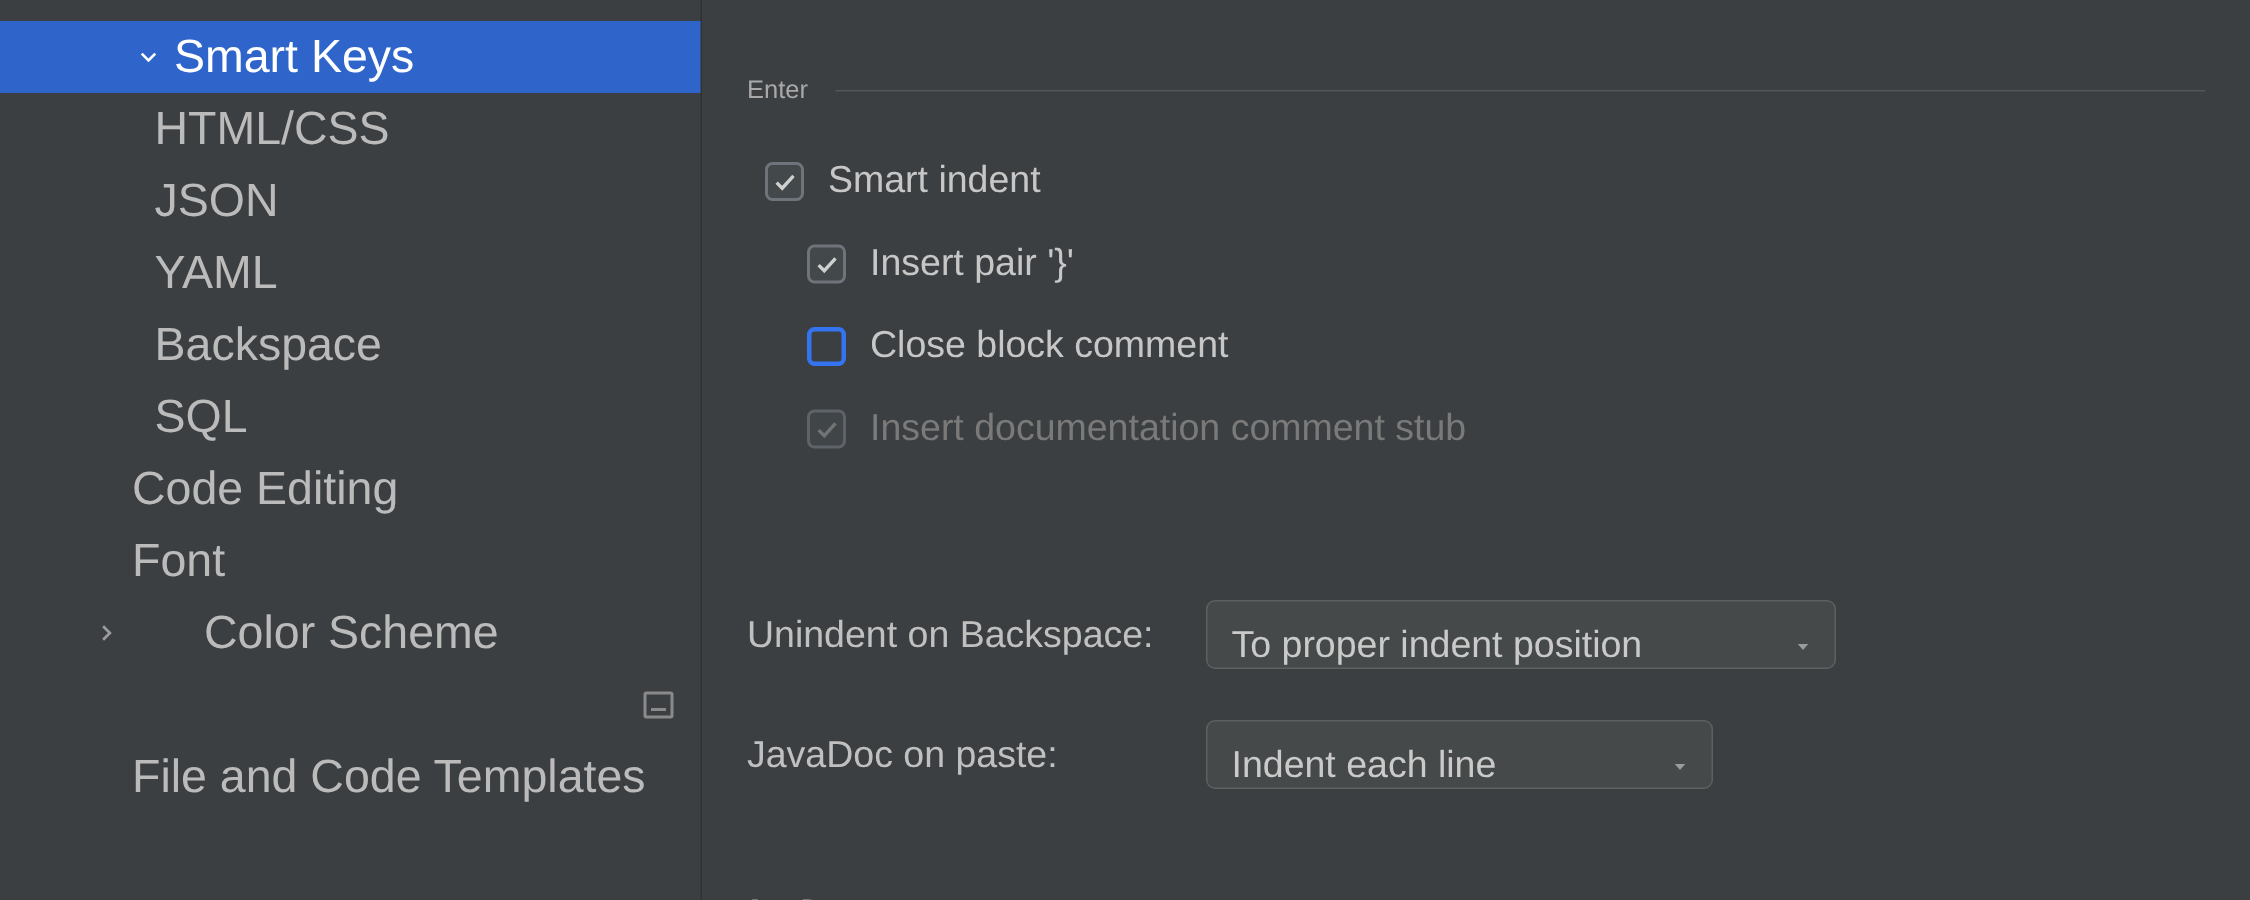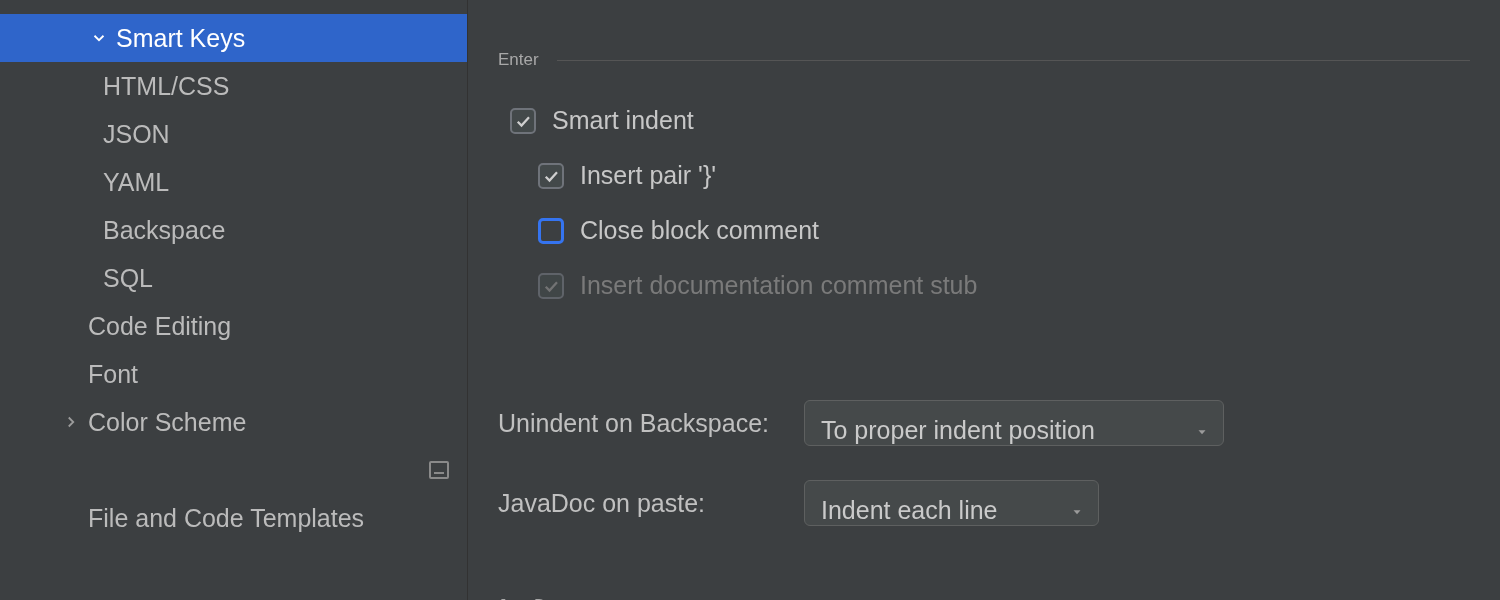--- a/index.html
+++ b/index.html
@@ -15,21 +15,21 @@
     display: flex;
     width: 100%;
     height: 100%;
   }
   
   .sidebar {
     width: 468px;
     background: #3c3f41;
     border-right: 1px solid #323232;
     padding-top: 14px;
-    font-size: 25px;
+    font-size: 31px;
   }
   .tree-item {
     display: flex;
     align-items: center;
     height: 48px;
     cursor: pointer;
     color: #bbbbbb;
     white-space: nowrap;
   }
   .tree-item.selected {
@@ -57,21 +57,21 @@
   .item-badge::after{
     content:"";
     position:absolute;
     left:3px; right:3px; bottom:3px;
     height:2px;
     background:#8a8a8a;
   }
   
   .lvl-a { padding-left: 88px; }    
   .lvl-b { padding-left: 103px; }   
-  .lvl-c { padding-left: 60px; }    
+  .lvl-c { padding-left: 60px; gap: 48px; }    
 
   
   .main {
     flex: 1;
     background: #3c3f41;
     padding: 0 30px 0 30px;
     font-size: 25px;
     color: #bbbbbb;
   }
   .section-header {
@@ -135,21 +135,21 @@
     padding: 0 14px 0 16px;
     border: 1px solid #5e6060;
     border-radius: 6px;
     background:#45494a;
     color:#cacaca;
     cursor:pointer;
     min-width: 200px;
   }
   .dropdown .dd-caret { margin-left: 40px; }
   .dd-unindent { width: 420px; }
-  .dd-reformat { width: 295px; }
+  .dd-reformat { width: 338px; }
 </style>
 </head>
 <body>
 
 <div class="root">
 
   <div class="sidebar">
 
     <div class="tree-item selected lvl-a" style="padding-left:88px;">
       <span class="chevron">

